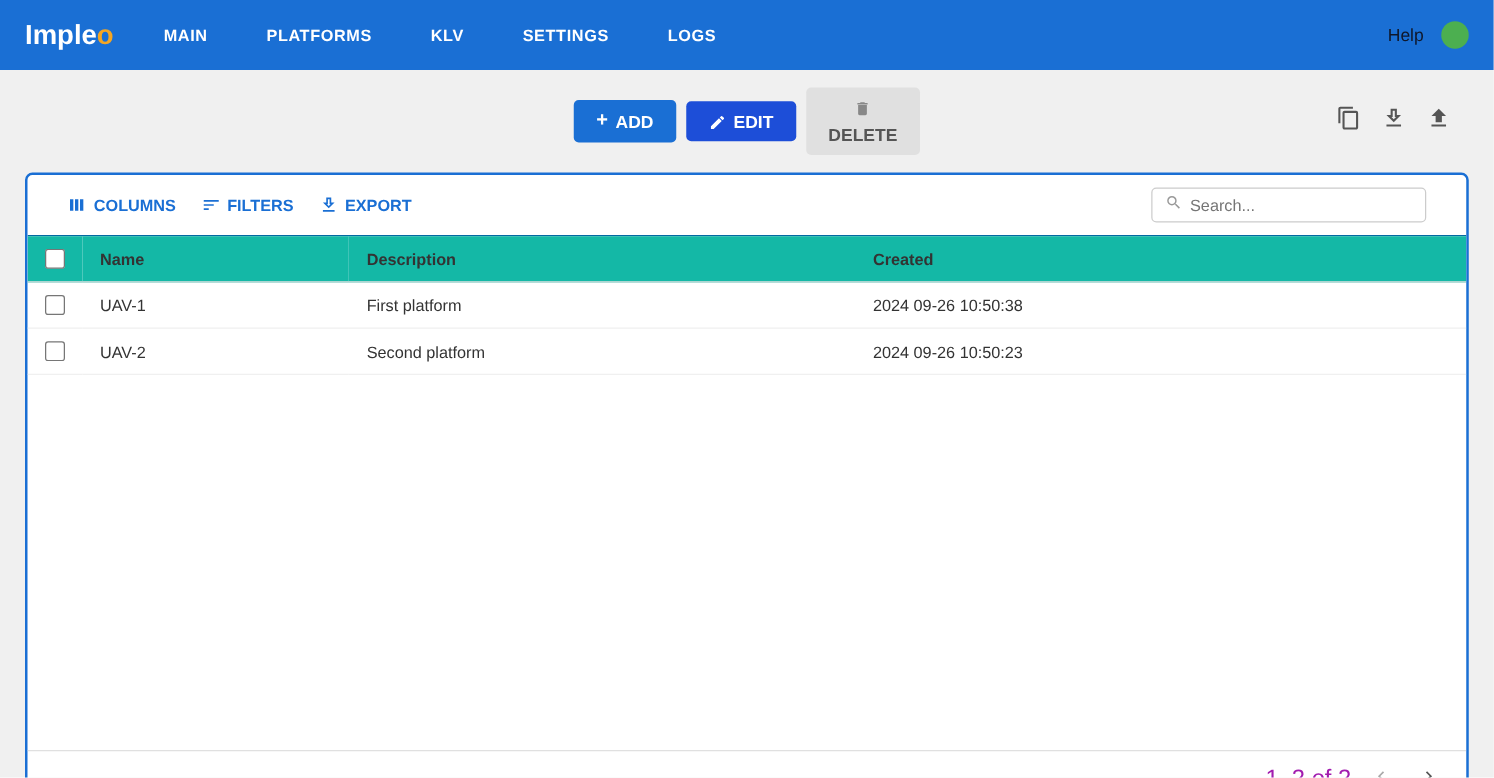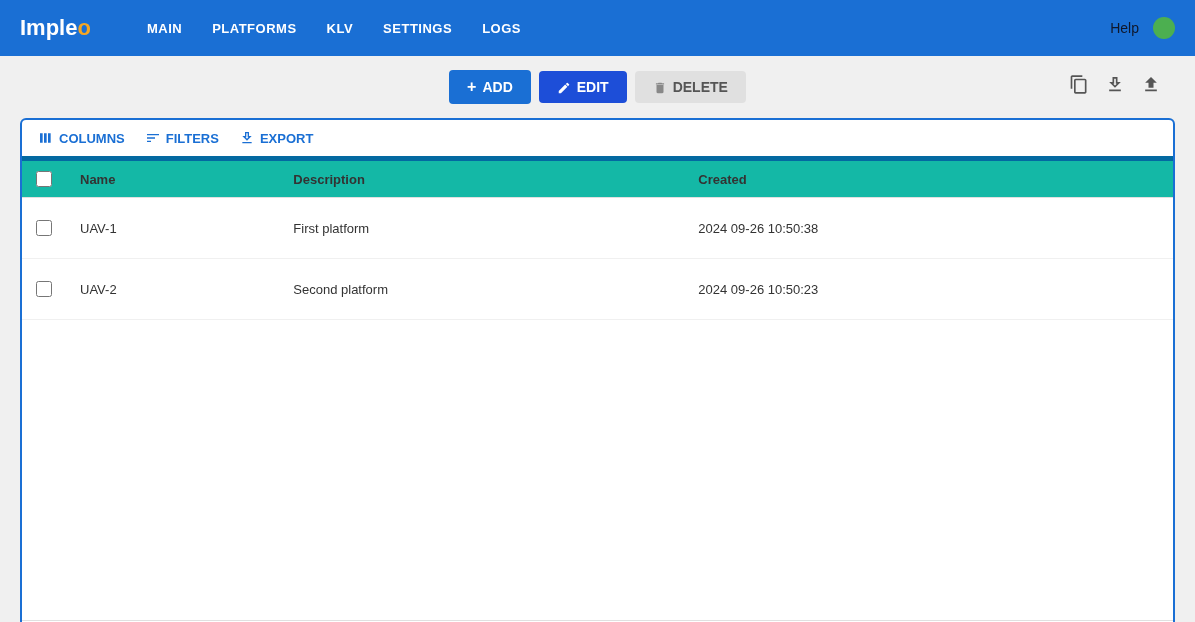--- a/index.html
+++ b/index.html
@@ -16,34 +16,34 @@
     .navbar {
       background: #1a6fd4;
       display: flex;
       align-items: center;
       padding: 0 20px;
       height: 56px;
     }
     .navbar-logo {
       display: flex;
       align-items: flex-start;
-      margin-right: 56px;
+      margin-right: 40px;
     }
     .logo-text {
       font-size: 22px;
       font-weight: bold;
       color: white;
       letter-spacing: 0;
     }
     .logo-o {
       color: #f5a623;
     }
     .navbar-links {
       display: flex;
-      gap: 30px;
+      gap: 47px;
       flex: 1;
     }
     .navbar-link {
       color: white;
       text-decoration: none;
       font-size: 13px;
       font-weight: 600;
       letter-spacing: 0.5px;
       cursor: pointer;
     }
@@ -92,20 +92,21 @@
       background: #1a6fd4;
       color: white;
     }
     .btn-edit {
       background: #1d4ed8;
       color: white;
     }
     .btn-delete {
       background: #e0e0e0;
       color: #555;
+      flex-direction: column;
     }
     .toolbar-icon-group {
       position: absolute;
       right: 30px;
       top: 50%;
       transform: translateY(-50%);
       display: flex;
       gap: 8px;
       align-items: center;
     }
@@ -124,23 +125,23 @@
       border: 2px solid #1a6fd4;
       border-radius: 6px;
       background: white;
       overflow: hidden;
     }
 
     
     .table-controls {
       display: flex;
       align-items: center;
-      padding: 10px 16px;
+      padding: 10px 32px;
       gap: 20px;
-      border-bottom: 5px solid #0369a1;
+      border-bottom: 1px solid #0369a1;
     }
     .ctrl-btn {
       display: flex;
       align-items: center;
       gap: 5px;
       background: none;
       border: none;
       cursor: pointer;
       color: #1a6fd4;
       font-size: 13px;
@@ -179,21 +180,21 @@
     }
     .data-table th {
       text-align: left;
       padding: 10px 14px;
       font-size: 13px;
       font-weight: 600;
       color: #333;
       border-bottom: 1px solid #e0e0e0;
     }
     .data-table td {
-      padding: 22px 14px;
+      padding: 10px 14px;
       font-size: 13px;
       color: #333;
       border-bottom: 1px solid #f0f0f0;
     }
     .checkbox-col {
       width: 40px;
     }
     .checkbox-cell {
       display: flex;
       align-items: center;
@@ -319,20 +320,28 @@
           <path d="M3 18h6v-2H3v2zM3 6v2h18V6H3zm0 7h12v-2H3v2z"></path>
         </svg>
       <span>FILTERS</span>
     </button>
     <button class="ctrl-btn">
       <svg width="16" height="16" viewBox="0 0 24 24" fill="#1a6fd4">
           <path d="M19 9h-4V3H9v6H5l7 7 7-7zm-8 2V5h2v6h1.17L12 13.17 9.83 11H11zm-6 7h14v2H5v-2z"></path>
         </svg>
       <span>EXPORT</span>
     </button>
+    <div class="search-wrapper">
+      <span class="search-icon">
+        <svg width="14" height="14" viewBox="0 0 24 24" fill="#999">
+            <path d="M15.5 14h-.79l-.28-.27A6.471 6.471 0 0 0 16 9.5 6.5 6.5 0 1 0 9.5 16c1.61 0 3.09-.59 4.23-1.57l.27.28v.79l5 4.99L20.49 19l-4.99-5zm-6 0C7.01 14 5 11.99 5 9.5S7.01 5 9.5 5 14 7.01 14 9.5 11.99 14 9.5 14z"></path>
+          </svg>
+      </span>
+      <input class="search-input" type="text" placeholder="Search..." style="">
+    </div>
   </div>
 
   <table class="data-table">
     <thead>
       <tr>
         <th class="checkbox-col">
           <div class="checkbox-cell">
             <input type="checkbox" style="">
           </div>
         </th>

